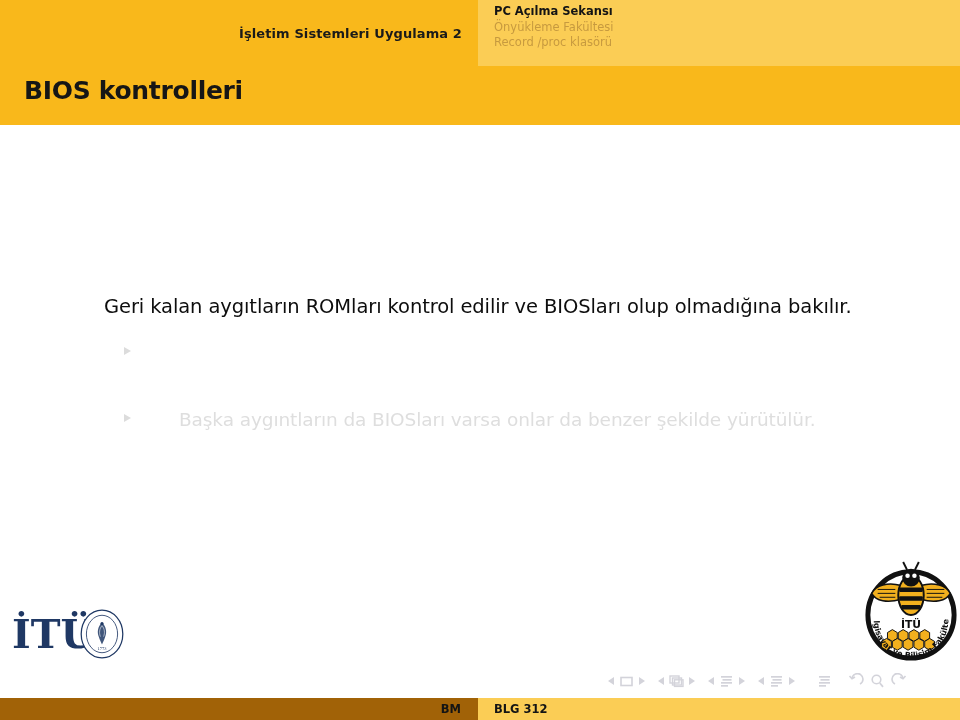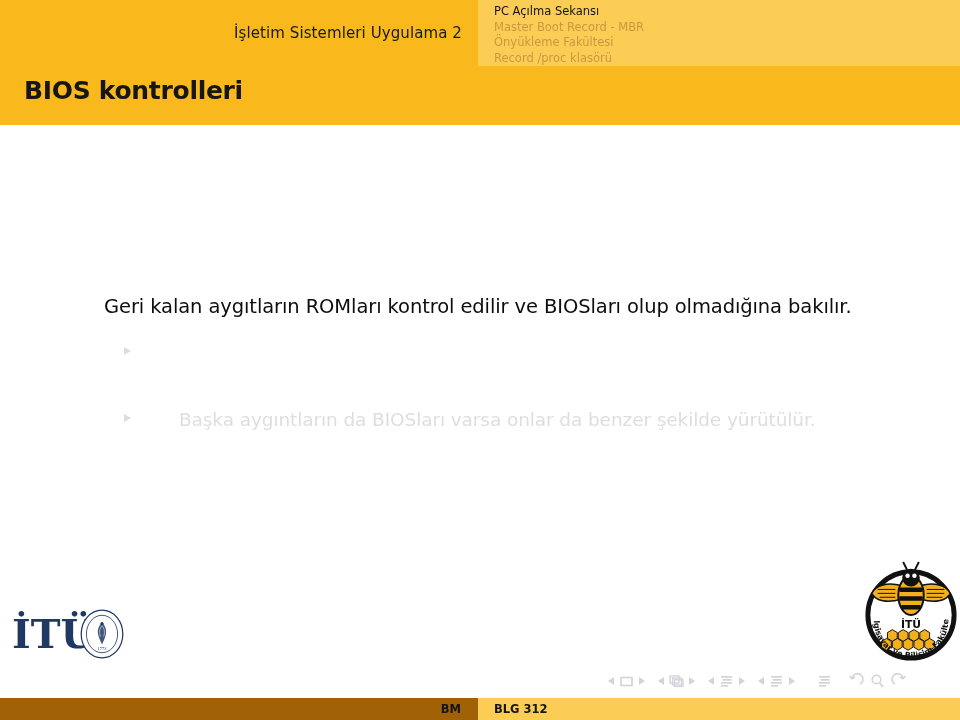--- a/index.html
+++ b/index.html
@@ -35,42 +35,42 @@
     left: 0; top: 0;
     width: 470px;
     height: 66px;
     display: flex;
     align-items: center;
     justify-content: flex-end;
     box-sizing: border-box;
     padding-right: 8px;
   }
   #header-nav-title .navtitle-text {
-    font-size: 15px;
-    font-weight: normal;
+    font-size: 13px;
+    font-weight: bold;
     color: #1a1a1a;
     letter-spacing: 0.1px;
     white-space: nowrap;
   }
   #header-section-list {
     position: absolute;
     left: 494px; top: 4px;
     width: 460px;
     height: 62px;
     box-sizing: border-box;
   }
   #header-section-list .sec {
     font-size: 11.5px;
     line-height: 15.5px;
     white-space: nowrap;
     color: #c79a3f;
   }
   #header-section-list .sec.active {
     color: #141414;
-    font-weight: normal;
+    font-weight: bold;
   }
 
   #frame-title {
     position: absolute;
     left: 24px;
     top: 76px;
     font-size: 25px;
     font-weight: bold;
     color: #161616;
     letter-spacing: -0.3px;
@@ -247,21 +247,20 @@
 
 <div id="header-bar">
   <div id="header-light-panel"></div>
 
   <div id="header-nav-title">
     <span class="navtitle-text">İşletim Sistemleri Uygulama 2</span>
   </div>
 
   <div id="header-section-list">
     <div class="sec active">PC Açılma Sekansı</div>
-    <div class="sec">Master Boot Record - MBR</div>
     <div class="sec">Önyükleme Fakültesi</div>
     <div class="sec">Record /proc klasörü</div>
   </div>
 
   <div id="frame-title">BIOS kontrolleri</div>
 </div>
 
 <div id="content">
 
   <div id="lead-paragraph">Geri kalan aygıtların ROMları kontrol edilir ve BIOSları olup olmadığına bakılır.</div>

